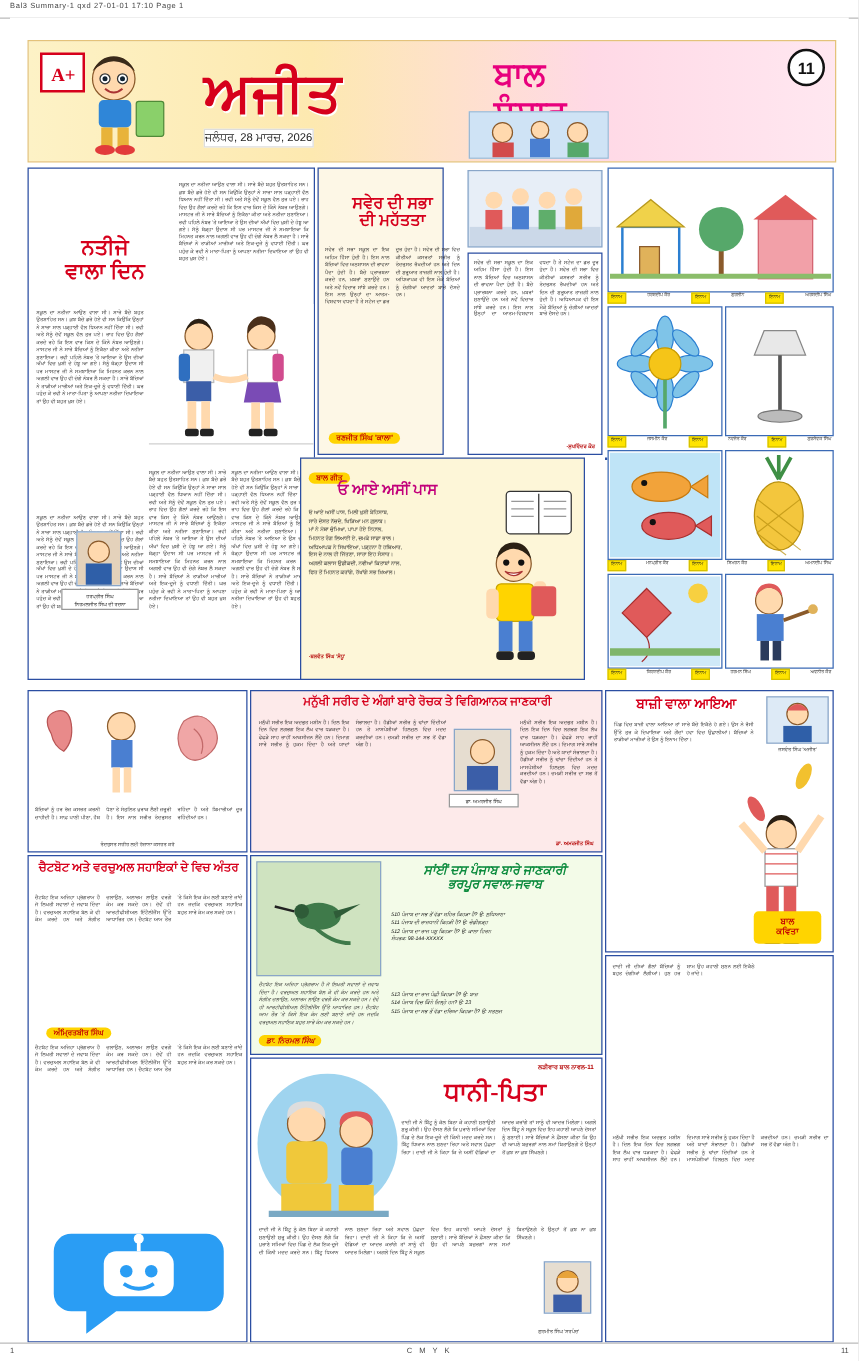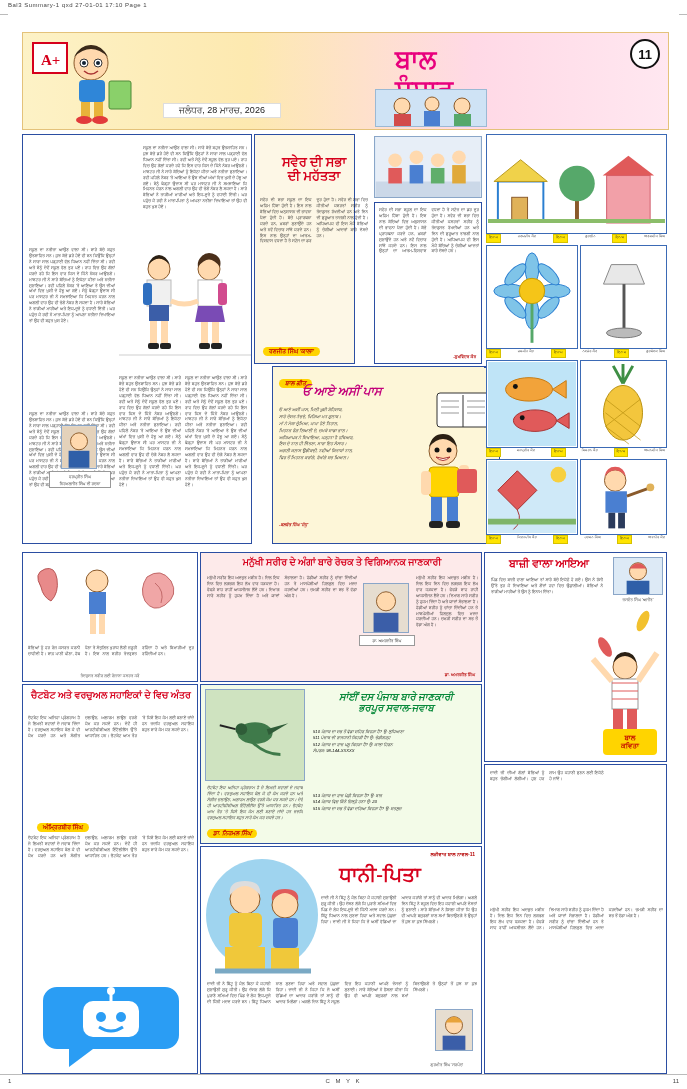--- a/index.html
+++ b/index.html
@@ -14,21 +14,21 @@
 
   .sheet{position:absolute;top:14px;left:8px;width:671px;height:1061px;background:#fff;}
 
   
   .masthead{position:absolute;top:18px;left:14px;width:645px;height:96px;
     background:linear-gradient(90deg,#fdf2c6 0%,#fde9b0 35%,#ffd9e6 70%,#ffe7f0 100%);
     border:1px solid #e4c27a;}
   .mast-kid{position:absolute;left:6px;top:4px;width:120px;height:88px;}
   .ajit{position:absolute;left:140px;top:16px;font-size:44px;font-weight:bold;color:#d6001c;
     font-family:"Liberation Serif",serif;letter-spacing:1px;text-shadow:1px 1px 0 #fff;}
-  .mast-date{position:absolute;left:140px;top:70px;font-size:9px;color:#222;background:#fff;padding:1px 15px;border:1px solid #ddd;}
+  .mast-date{position:absolute;left:140px;top:70px;font-size:9px;color:#222;background:#fff;padding:1px 0;border:1px solid #ddd;}
   .bal{position:absolute;left:372px;top:12px;font-size:26px;font-weight:bold;color:#e8007d;line-height:1.15;font-family:"Liberation Serif",serif;}
   .mast-photo{position:absolute;left:352px;top:56px;width:110px;height:36px;background:#cfe3f5;border:1px solid #9bb9d4;}
   .kalakar{position:absolute;left:476px;top:8px;width:168px;height:22px;background:#d6001c;color:#fff;
     font-size:14px;font-weight:bold;display:flex;align-items:center;justify-content:center;letter-spacing:1px;}
   .kalakar .slash{color:#fff;margin-left:8px;letter-spacing:-2px;}
   .pagenum{position:absolute;right:8px;top:6px;width:26px;height:26px;border-radius:50%;background:#fff;border:2px solid #111;
     display:flex;align-items:center;justify-content:center;font-size:13px;font-weight:bold;color:#111;}
 
   
   .box{position:absolute;box-sizing:border-box;}
@@ -74,38 +74,43 @@
         <circle cx="69" cy="26" r="4" fill="#fff" stroke="#333"></circle>
           <circle cx="69" cy="26" r="2" fill="#123"></circle>
         <path d="M55 34 q7 6 14 0" stroke="#a33" fill="none" stroke-width="1.5"></path>
         <rect x="50" y="43" width="26" height="22" rx="4" fill="#2f86d8"></rect>
         <rect x="52" y="65" width="9" height="16" fill="#e8b33a"></rect>
         <rect x="65" y="65" width="9" height="16" fill="#e8b33a"></rect>
         <ellipse cx="55" cy="83" rx="8" ry="4" fill="#e23b3b"></ellipse>
         <ellipse cx="71" cy="83" rx="8" ry="4" fill="#e23b3b"></ellipse>
         <rect x="80" y="44" width="22" height="28" rx="2" fill="#8ad06a" stroke="#4f8a38"></rect>
       </svg>
+      <div class="ajit">ਅਜੀਤ</div>
       <div class="mast-date">ਜਲੰਧਰ, 28 ਮਾਰਚ, 2026</div>
       <div class="bal">
         <span>ਬਾਲ</span><br>
         <span>ਸੰਸਾਰ</span>
       </div>
       <svg class="mast-photo" viewBox="0 0 110 36">
         <rect width="110" height="36" fill="#cfe3f5"></rect>
         <circle cx="26" cy="16" r="8" fill="#ffd9ae" stroke="#8a5a2b"></circle>
         <rect x="18" y="24" width="17" height="12" fill="#d24b4b"></rect>
         <circle cx="56" cy="14" r="7" fill="#ffd9ae" stroke="#8a5a2b"></circle>
         <rect x="48" y="21" width="16" height="15" fill="#4a7fd1"></rect>
         <circle cx="86" cy="16" r="8" fill="#ffd9ae" stroke="#8a5a2b"></circle>
         <rect x="78" y="24" width="17" height="12" fill="#56a86a"></rect>
       </svg>
       <div class="pagenum">11</div>
     </div>
 
     <div class="box bord" style="top:120px;left:14px;width:230px;height:410px;">
+      <div class="hl" style="position:absolute;top:54px;left:6px;width:110px;font-size:17px;">
+        <span>ਨਤੀਜੇ</span><br>
+        <span>ਵਾਲਾ ਦਿਨ</span>
+      </div>
       <div class="txt" style="position:absolute;top:10px;left:120px;width:104px;height:98px;">ਸਕੂਲ ਦਾ ਨਤੀਜਾ ਆਉਣ ਵਾਲਾ ਸੀ। ਸਾਰੇ ਬੱਚੇ ਬਹੁਤ ਉਤਸ਼ਾਹਿਤ ਸਨ। ਕੁਝ ਬੱਚੇ ਡਰੇ ਹੋਏ ਵੀ ਸਨ ਕਿਉਂਕਿ ਉਨ੍ਹਾਂ ਨੇ ਸਾਰਾ ਸਾਲ ਪੜ੍ਹਾਈ ਵੱਲ ਧਿਆਨ ਨਹੀਂ ਦਿੱਤਾ ਸੀ। ਰਵੀ ਅਤੇ ਸੋਨੂੰ ਦੋਵੇਂ ਸਕੂਲ ਵੱਲ ਤੁਰ ਪਏ। ਰਾਹ ਵਿਚ ਉਹ ਗੱਲਾਂ ਕਰਦੇ ਰਹੇ ਕਿ ਇਸ ਵਾਰ ਕਿਸ ਦੇ ਕਿੰਨੇ ਨੰਬਰ ਆਉਣਗੇ। ਮਾਸਟਰ ਜੀ ਨੇ ਸਾਰੇ ਬੱਚਿਆਂ ਨੂੰ ਇਕੱਠਾ ਕੀਤਾ ਅਤੇ ਨਤੀਜਾ ਸੁਣਾਇਆ। ਰਵੀ ਪਹਿਲੇ ਨੰਬਰ 'ਤੇ ਆਇਆ ਤੇ ਉਸ ਦੀਆਂ ਅੱਖਾਂ ਵਿਚ ਖੁਸ਼ੀ ਦੇ ਹੰਝੂ ਆ ਗਏ। ਸੋਨੂੰ ਥੋੜ੍ਹਾ ਉਦਾਸ ਸੀ ਪਰ ਮਾਸਟਰ ਜੀ ਨੇ ਸਮਝਾਇਆ ਕਿ ਮਿਹਨਤ ਕਰਨ ਨਾਲ ਅਗਲੀ ਵਾਰ ਉਹ ਵੀ ਚੰਗੇ ਨੰਬਰ ਲੈ ਸਕਦਾ ਹੈ। ਸਾਰੇ ਬੱਚਿਆਂ ਨੇ ਤਾੜੀਆਂ ਮਾਰੀਆਂ ਅਤੇ ਇਕ-ਦੂਜੇ ਨੂੰ ਵਧਾਈ ਦਿੱਤੀ। ਘਰ ਪਹੁੰਚ ਕੇ ਰਵੀ ਨੇ ਮਾਤਾ-ਪਿਤਾ ਨੂੰ ਆਪਣਾ ਨਤੀਜਾ ਦਿਖਾਇਆ ਤਾਂ ਉਹ ਵੀ ਬਹੁਤ ਖੁਸ਼ ਹੋਏ।</div>
 
       <svg style="position:absolute;top:108px;left:96px;width:132px;height:130px;" viewBox="0 0 132 130">
         <rect width="132" height="130" fill="#fff"></rect>
         <circle cx="40" cy="26" r="11" fill="#ffd9ae" stroke="#8a5a2b"></circle>
         <path d="M29 22 q11 -13 22 0 q-4 -10 -11 -10 q-7 0 -11 10z" fill="#2b2014"></path>
         <rect x="28" y="37" width="24" height="26" fill="#f0f0f0" stroke="#bbb"></rect>
         <rect x="24" y="40" width="9" height="22" rx="3" fill="#2f6fc0"></rect>
         <rect x="30" y="62" width="20" height="16" fill="#3b5ea8"></rect>
         <rect x="31" y="78" width="7" height="22" fill="#ffd9ae"></rect>
@@ -167,21 +172,21 @@
         <circle cx="86" cy="21" r="7" fill="#ffd9ae"></circle>
           <rect x="79" y="29" width="14" height="19" fill="#e0a93a"></rect>
       </svg>
     </div>
 
     <div class="box bord" style="top:188px;left:366px;width:108px;height:162px;">
       <div class="txt" style="position:absolute;top:4px;left:4px;width:100px;height:130px;column-count:2;">ਸਵੇਰ ਦੀ ਸਭਾ ਸਕੂਲ ਦਾ ਇਕ ਅਹਿਮ ਹਿੱਸਾ ਹੁੰਦੀ ਹੈ। ਇਸ ਨਾਲ ਬੱਚਿਆਂ ਵਿਚ ਅਨੁਸ਼ਾਸਨ ਦੀ ਭਾਵਨਾ ਪੈਦਾ ਹੁੰਦੀ ਹੈ। ਬੱਚੇ ਪ੍ਰਾਰਥਨਾ ਕਰਦੇ ਹਨ, ਖ਼ਬਰਾਂ ਸੁਣਾਉਂਦੇ ਹਨ ਅਤੇ ਨਵੇਂ ਵਿਚਾਰ ਸਾਂਝੇ ਕਰਦੇ ਹਨ। ਇਸ ਨਾਲ ਉਨ੍ਹਾਂ ਦਾ ਆਤਮ-ਵਿਸ਼ਵਾਸ ਵਧਦਾ ਹੈ ਤੇ ਸਟੇਜ ਦਾ ਡਰ ਦੂਰ ਹੁੰਦਾ ਹੈ। ਸਵੇਰ ਦੀ ਸਭਾ ਵਿਚ ਕੀਤੀਆਂ ਕਸਰਤਾਂ ਸਰੀਰ ਨੂੰ ਤੰਦਰੁਸਤ ਰੱਖਦੀਆਂ ਹਨ ਅਤੇ ਦਿਨ ਦੀ ਸ਼ੁਰੂਆਤ ਤਾਜ਼ਗੀ ਨਾਲ ਹੁੰਦੀ ਹੈ। ਅਧਿਆਪਕ ਵੀ ਇਸ ਮੌਕੇ ਬੱਚਿਆਂ ਨੂੰ ਚੰਗੀਆਂ ਆਦਤਾਂ ਬਾਰੇ ਦੱਸਦੇ ਹਨ।</div>
       <div class="sig" style="position:absolute;bottom:4px;right:5px;">-ਸੁਖਵਿੰਦਰ ਕੌਰ</div>
     </div>
 
-    <div class="box bord" style="top:352px;left:264px;width:228px;height:178px;background:#fdf6d8;font-style:italic;">
+    <div class="box bord" style="top:352px;left:232px;width:228px;height:178px;background:#fdf6d8;">
       <div style="position:absolute;top:4px;left:6px;">
         <span class="byline">ਬਾਲ ਗੀਤ</span>
       </div>
       <div class="hl" style="position:absolute;top:18px;left:4px;width:130px;font-size:12px;color:#c2007b;">ਓ ਆਏ ਅਸੀਂ ਪਾਸ</div>
       <div style="position:absolute;top:40px;left:6px;width:125px;height:112px;font-size:4.3px;line-height:1.6;white-space:pre-line;color:#1a1a1a;">ਓ ਆਏ ਅਸੀਂ ਪਾਸ, ਮਿਲੀ ਖੁਸ਼ੀ ਬੇਹਿਸਾਬ,
 ਸਾਰੇ ਦੋਸਤ ਨੱਚਦੇ, ਖਿੜਿਆ ਮਨ ਗੁਲਾਬ।
 ਮਾਂ ਨੇ ਮੱਥਾ ਚੁੰਮਿਆ, ਪਾਪਾ ਹੋਏ ਨਿਹਾਲ,
 ਮਿਹਨਤ ਰੰਗ ਲਿਆਈ ਏ, ਚਮਕੇ ਸਾਡਾ ਭਾਲ।
 ਅਧਿਆਪਕ ਨੇ ਸਿਖਾਇਆ, ਪੜ੍ਹਨਾ ਹੈ ਹਥਿਆਰ,
 ਇਸ ਦੇ ਨਾਲ ਹੀ ਜਿੱਤਣਾ, ਸਾਰਾ ਇਹ ਸੰਸਾਰ।
@@ -434,21 +439,21 @@
         <div><span>514 ਪੰਜਾਬ ਵਿਚ ਕਿੰਨੇ ਜ਼ਿਲ੍ਹੇ ਹਨ?</span> <span>ਉ: 23</span></div>
         <div><span>515 ਪੰਜਾਬ ਦਾ ਸਭ ਤੋਂ ਵੱਡਾ ਦਰਿਆ ਕਿਹੜਾ ਹੈ?</span> <span>ਉ: ਸਤਲੁਜ</span></div>
       </div>
       <div style="position:absolute;bottom:4px;left:6px;">
         <span class="byline">ਡਾ. ਨਿਰਮਲ ਸਿੰਘ</span>
       </div>
     </div>
 
     <div class="box bord" style="top:832px;left:192px;width:282px;height:228px;">
       <div style="position:absolute;top:4px;right:6px;font-size:5px;color:#b40000;font-weight:bold;">ਲੜੀਵਾਰ ਬਾਲ ਨਾਵਲ-11</div>
-      <div class="hl" style="position:absolute;top:16px;left:104px;width:150px;font-size:20px;">ਧਾਨੀ-ਪਿਤਾ</div>
+      <div class="hl" style="position:absolute;top:16px;left:120px;width:150px;font-size:20px;">ਧਾਨੀ-ਪਿਤਾ</div>
       <svg style="position:absolute;top:6px;left:4px;width:114px;height:124px;" viewBox="0 0 114 124">
         <circle cx="57" cy="62" r="56" fill="#9fd4ef"></circle>
         <circle cx="40" cy="46" r="15" fill="#ffd9ae" stroke="#8a5a2b"></circle>
         <path d="M25 42 q15 -18 30 0 q2 -14 -15 -14 q-17 0 -15 14z" fill="#ddd"></path>
         <rect x="24" y="60" width="33" height="34" rx="5" fill="#f0c83a"></rect>
         <rect x="20" y="94" width="40" height="24" fill="#f0c83a"></rect>
         <circle cx="80" cy="52" r="13" fill="#ffd9ae" stroke="#8a5a2b"></circle>
         <path d="M67 48 q13 -16 26 0 q2 -12 -13 -12 q-15 0 -13 12z" fill="#e05a5a"></path>
         <rect x="68" y="65" width="25" height="30" rx="4" fill="#4a7fd1"></rect>
         <rect x="66" y="95" width="28" height="22" fill="#f0c83a"></rect>

